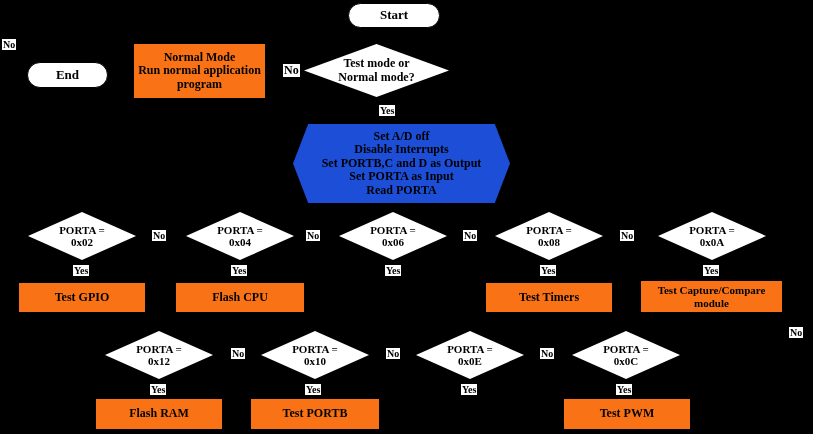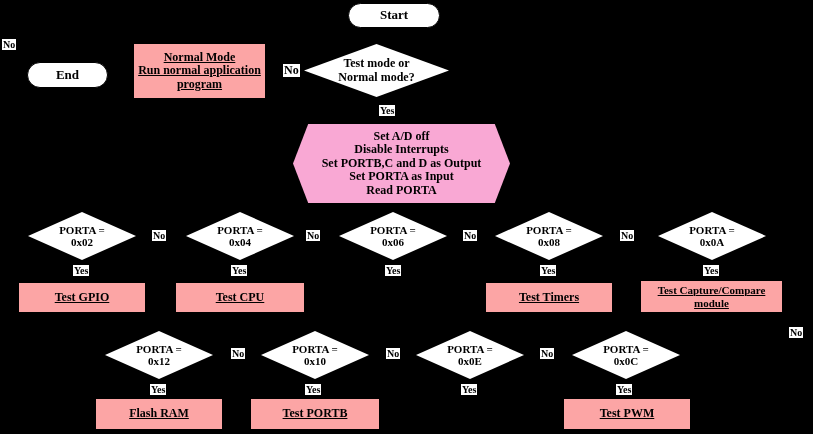--- a/index.html
+++ b/index.html
@@ -25,38 +25,37 @@
     align-items: center;
     justify-content: center;
     text-align: center;
     color: #000000;
     font-weight: bold;
     line-height: 1.12;
     white-space: pre-line;
   }
   
   .rect {
-    background: #fca5a5;
+    background: #f97316;
     border: 1px solid #000000;
-    text-decoration: underline;
   }
   
   .term {
     background: #ffffff;
     border: 1px solid #000000;
     border-radius: 999px;
   }
   
   .diamond {
     background: #ffffff;
     clip-path: polygon(50% 0%, 100% 50%, 50% 100%, 0% 50%);
   }
   
   .hex {
-    background: #f9a8d4;
+    background: #1d4ed8;
     clip-path: polygon(7% 0%, 93% 0%, 100% 50%, 93% 100%, 7% 100%, 0% 50%);
   }
   
   .elabel {
     position: absolute;
     background: #ffffff;
     color: #000000;
     font-weight: bold;
     font-size: 10px;
     line-height: 11px;
@@ -112,21 +111,21 @@
   <div class="node diamond sz11" style="left:186px; top:212px; width:108px; height:48px;">PORTA =
 0x04</div>
   <div class="node diamond sz11" style="left:339px; top:212px; width:108px; height:48px;">PORTA =
 0x06</div>
   <div class="node diamond sz11" style="left:495px; top:212px; width:108px; height:48px;">PORTA =
 0x08</div>
   <div class="node diamond sz11" style="left:658px; top:212px; width:108px; height:48px;">PORTA =
 0x0A</div>
 
   <div class="node rect sz12" style="left:18px;  top:282px; width:128px; height:31px;">Test GPIO</div>
-  <div class="node rect sz12" style="left:175px; top:282px; width:130px; height:31px;">Test CPU</div>
+  <div class="node rect sz12" style="left:175px; top:282px; width:130px; height:31px;">Flash CPU</div>
   <div class="node rect sz12" style="left:485px; top:282px; width:128px; height:31px;">Test Timers</div>
   <div class="node rect sz11" style="left:640px; top:280px; width:143px; height:33px;">Test Capture/Compare
 module</div>
 
   <div class="elabel" style="left:152px; top:230px;">No</div>
   <div class="elabel" style="left:306px; top:230px;">No</div>
   <div class="elabel" style="left:463px; top:230px;">No</div>
   <div class="elabel" style="left:620px; top:230px;">No</div>
 
   <div class="elabel" style="left:73px;  top:265px;">Yes</div>

